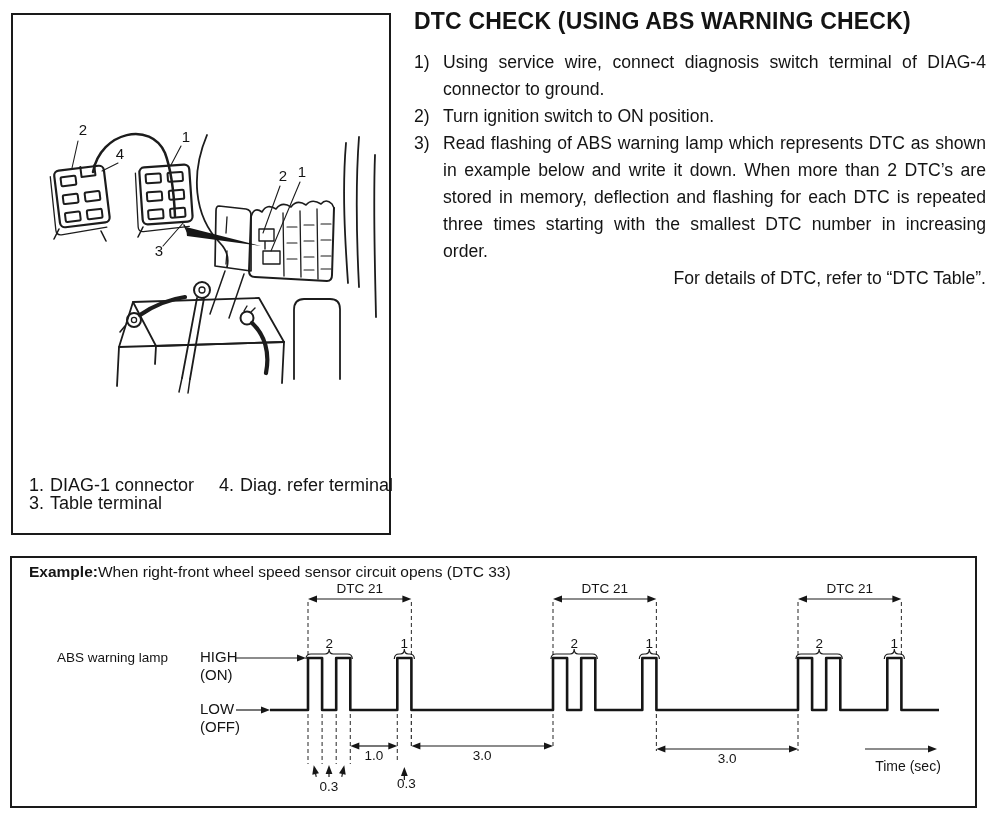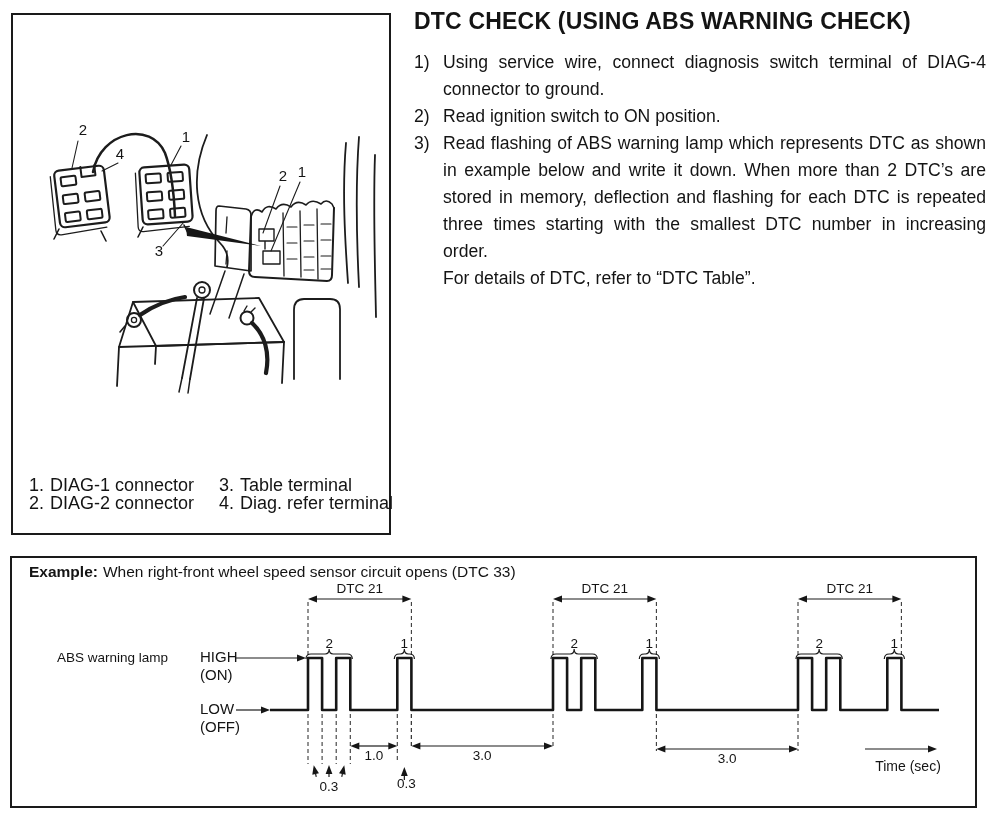--- a/index.html
+++ b/index.html
@@ -23,28 +23,28 @@
   .legend .n{display:inline-block;margin-right:6px;}
   
   .proc{position:absolute;left:414px;top:8px;width:572px;}
   .proc h1{
     margin:0 0 15px 0;font-size:23px;font-weight:bold;line-height:26px;
     letter-spacing:0.2px;white-space:nowrap;
   }
   .step{display:flex;font-size:17.6px;line-height:27px;}
   .step .sn{flex:none;width:29px;}
   .step .st{flex:1;text-align:justify;}
-  .note{margin:0 0 0 29px;font-size:17.6px;line-height:27px;}
+  .note{margin:0 0 0 29px;font-size:17.6px;line-height:27px;text-align:right;}
   
   .example-box{
     position:absolute;left:10px;top:556px;width:963px;height:248px;
     border:2px solid #1a1a1a;background:#fff;
   }
   .example-head{position:absolute;left:17px;top:4px;font-size:15.5px;line-height:20px;}
-  .example-head b{margin-right:5px;}
+  .example-head b{}
   .wave-svg{position:absolute;left:0;top:0;width:963px;height:246px;}
   
   .thin{stroke:#1b1b1b;stroke-width:1.2;fill:none;}
   .dash{stroke:#3a3a3a;stroke-width:1.1;fill:none;stroke-dasharray:4 3;}
   svg text{fill:#141414;}
 </style>
 </head>
 <body>
 
 <div class="figure-box">
@@ -119,35 +119,34 @@
       <text x="70" y="120">2</text>
       <text x="107" y="144">4</text>
       <text x="173" y="127">1</text>
       <text x="146" y="241">3</text>
       <text x="270" y="166">2</text>
       <text x="289" y="162">1</text>
     </g>
   </svg>
   <div class="legend">
     <span><span class="n">1.</span><span>DIAG-1 connector</span></span>
-    <span><span class="n">2.</span><span>DIAG-2 connector</span></span>
     <span><span class="n">3.</span><span>Table terminal</span></span>
     <span><span class="n">4.</span><span>Diag. refer terminal</span></span>
   </div>
 </div>
 
 <div class="proc">
   <h1>DTC CHECK (USING ABS WARNING CHECK)</h1>
   <div class="step">
     <span class="sn">1)</span>
     <span class="st">Using service wire, connect diagnosis switch terminal of DIAG-4 connector to ground.</span>
   </div>
   <div class="step">
     <span class="sn">2)</span>
-    <span class="st">Read ignition switch to ON position.</span>
+    <span class="st">Turn ignition switch to ON position.</span>
   </div>
   <div class="step">
     <span class="sn">3)</span>
     <span class="st">Read flashing of ABS warning lamp which represents DTC as shown in example below and write it down. When more than 2 DTC’s are stored in memory, deflection and flashing for each DTC is repeated three times starting with the smallest DTC number in increasing order.</span>
   </div>
   <p class="note">For details of DTC, refer to “DTC Table”.</p>
 </div>
 
 <div class="example-box">
   <svg class="wave-svg" id="wave" viewBox="0 0 963 246">

